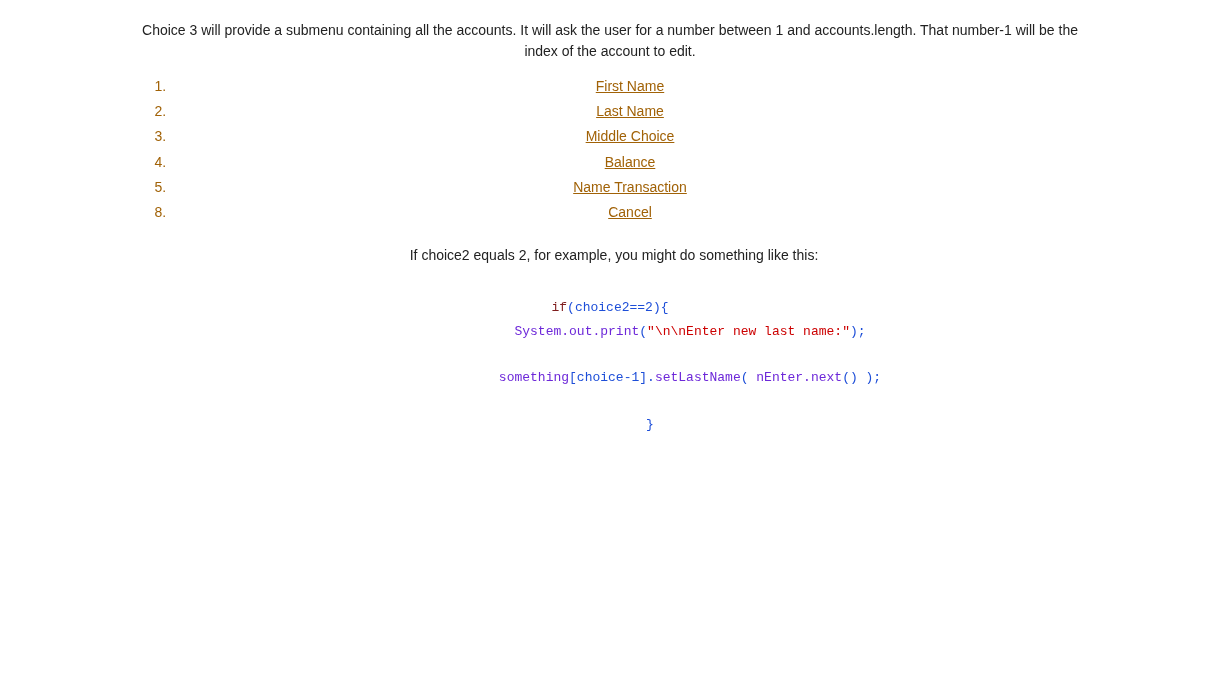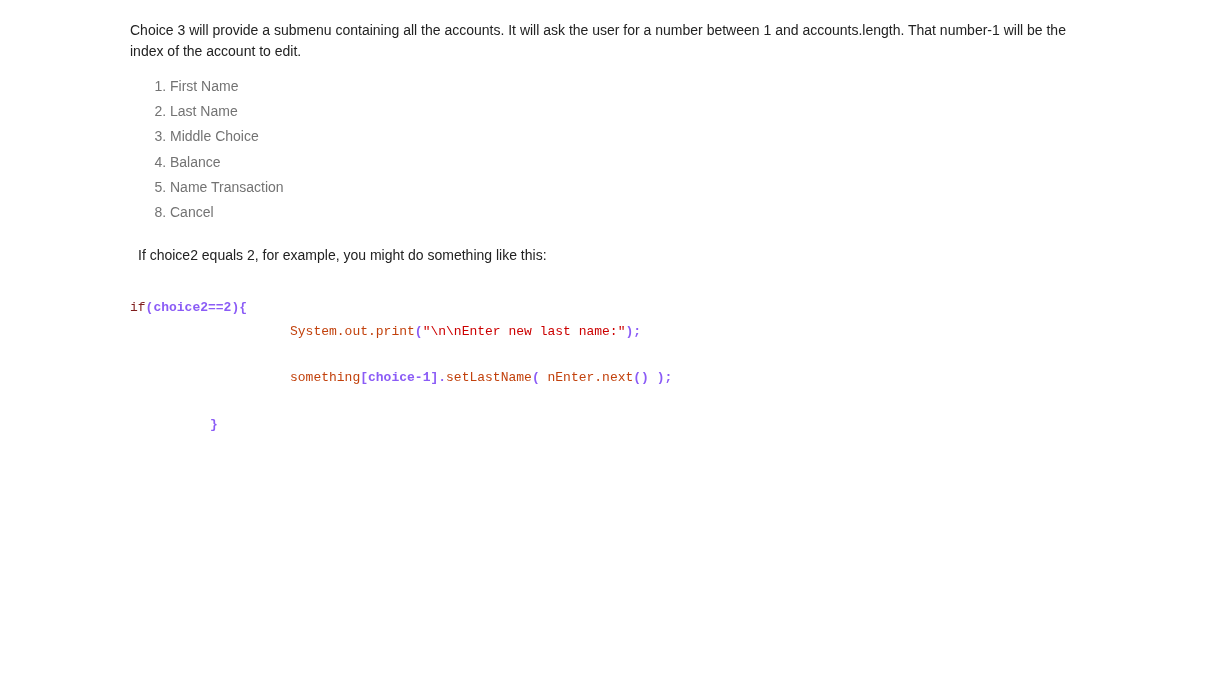--- a/index.html
+++ b/index.html
@@ -13,35 +13,37 @@
       font-family: Arial, sans-serif;
       font-size: 14px;
       color: #000000;
       width: 1223px;
       min-height: 694px;
       padding: 20px 80px 20px 130px;
     }
 
     .content-area {
       max-width: 960px;
+      text-align: center;
     }
 
     .paragraph {
       margin-bottom: 12px;
       line-height: 1.5;
       color: #222222;
     }
 
     .numbered-list {
       margin: 12px 0 12px 40px;
       line-height: 1.8;
     }
 
     .numbered-list li {
-      color: #737373;
+      color: #a16207;
+      text-decoration: underline;
     }
 
     .sub-paragraph {
       margin: 20px 0 30px 8px;
       line-height: 1.5;
       color: #222222;
     }
 
     .code-block {
       margin-top: 20px;
@@ -54,30 +56,29 @@
     .code-line {
       display: block;
       white-space: pre;
     }
 
     .kw-blue {
       color: #7f1d1d;
     }
 
     .kw-black {
-      color: #8b5cf6;
-      font-weight: bold;
+      color: #1d4ed8;
     }
 
     .kw-red {
       color: #cc0000;
     }
 
     .kw-green {
-      color: #c2410c;
+      color: #6d28d9;
     }
 
     .indent1 {
       padding-left: 160px;
     }
 
     .indent2 {
       padding-left: 80px;
     }
   </style>

